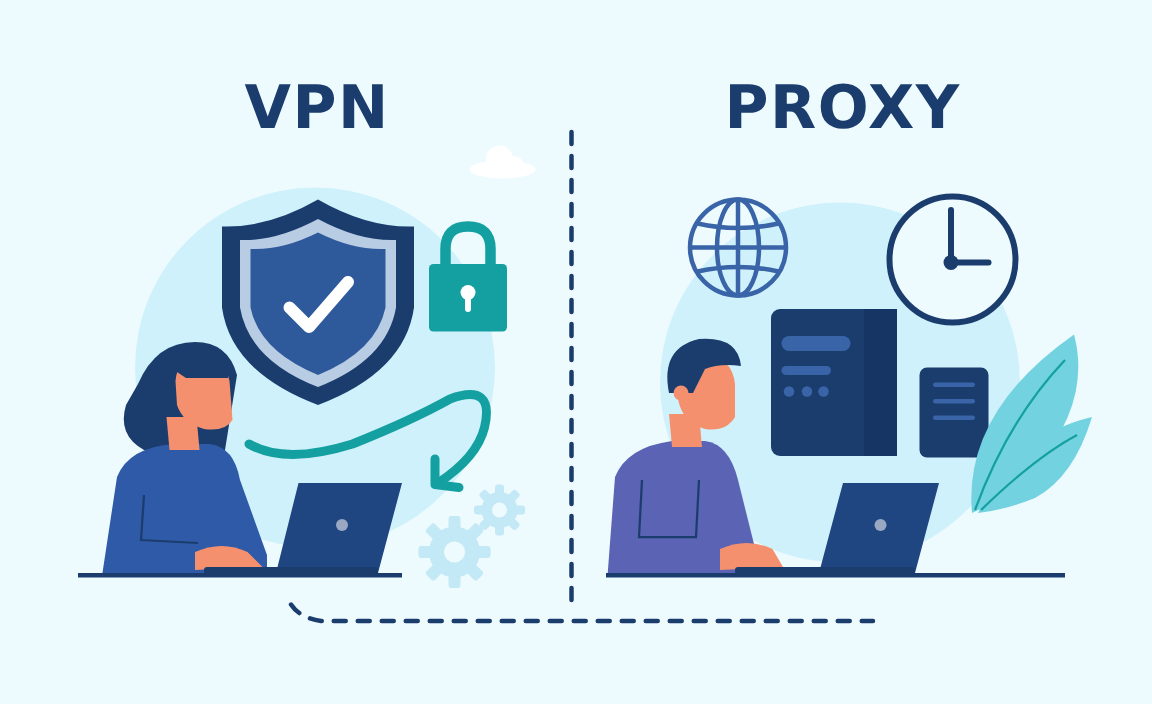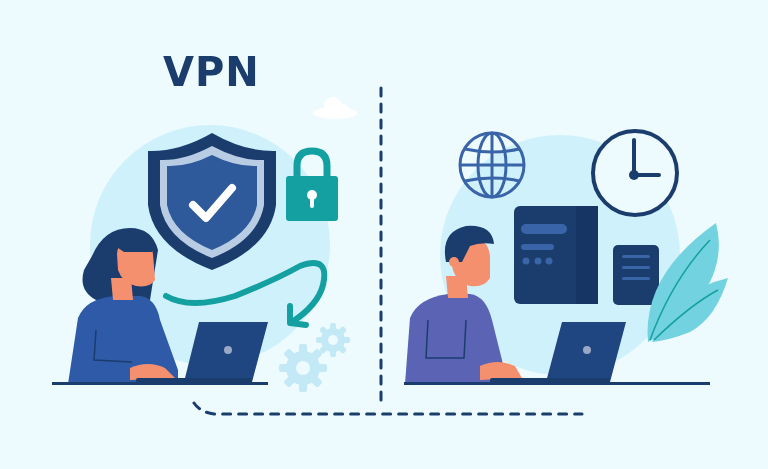--- a/index.html
+++ b/index.html
@@ -146,13 +146,14 @@
 
     <g>
       <path d="M562 322 L626 322 L610 382 L546 382 Z" fill="#1f4680"></path>
       <circle cx="587" cy="350" r="4" fill="#9aa8c4"></circle>
       <rect x="490" y="378" width="120" height="5" rx="2" fill="#1b3d6e"></rect>
     </g>
     <rect x="404" y="382" width="306" height="3" fill="#1b3d6e"></rect>
   </svg>
 
   <h1 class="title title-vpn">VPN</h1>
+  <h1 class="title title-proxy">PROXY</h1>
 </div>
 
 </body></html>

